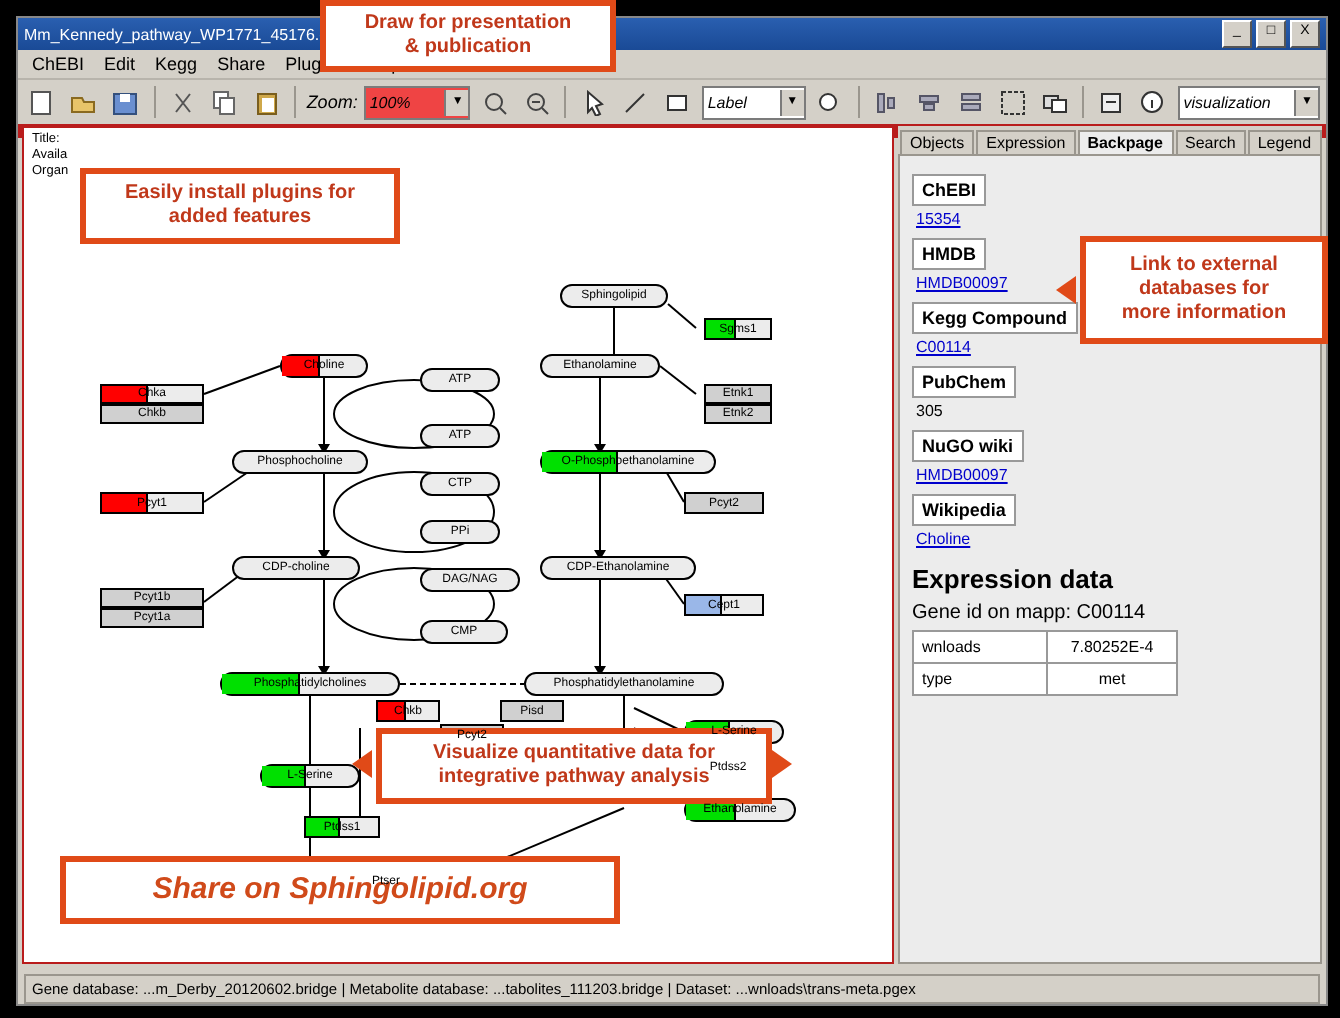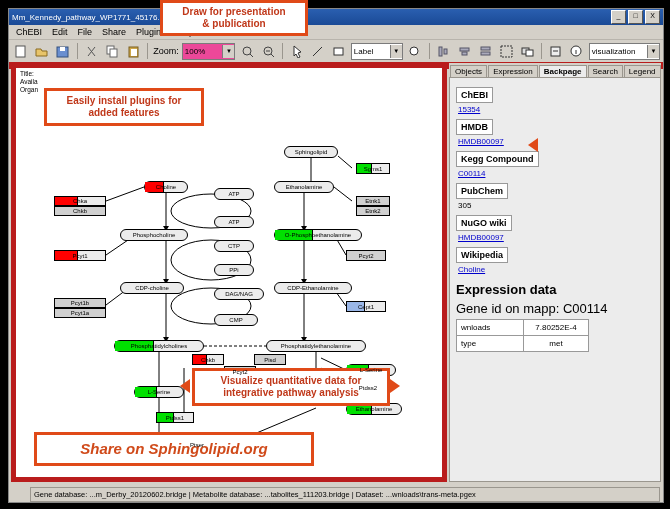--- a/index.html
+++ b/index.html
@@ -8,50 +8,50 @@
 
   .win{position:absolute;left:8px;top:8px;width:654px;height:493px;background:#d4d0c8;border:1px solid #888;}
   .titlebar{height:16px;background:linear-gradient(#2a5fb0,#1a4a96);display:flex;align-items:center;padding:0 3px;}
   .titlebar .ttxt{color:#fff;font-size:8px;flex:1;white-space:nowrap;overflow:hidden;}
   .tbtns{display:flex;gap:2px;}
   .tbtn{width:13px;height:12px;background:#d4d0c8;border:1px solid #fff;border-right-color:#555;border-bottom-color:#555;font-size:7px;line-height:10px;text-align:center;color:#000;}
 
   .menubar{height:14px;background:#d4d0c8;display:flex;align-items:center;padding:0 2px;border-bottom:1px solid #b8b4ac;}
   .menubar span{font-size:9px;padding:0 5px;color:#000;}
 
-  .toolbar{height:22px;background:#d4d0c8;display:flex;align-items:center;padding:0 3px;gap:3px;border-bottom:7px solid #b91c1c;}
+  .toolbar{height:22px;background:#d4d0c8;display:flex;align-items:center;padding:0 3px;gap:3px;border-bottom:7px solid #b91c1c;font-style:italic;}
   .zoomlbl{font-size:9px;}
-  .zoomsel{width:56px;height:15px;background:#ec4899;border:1px solid #7b7b7b;font-size:8px;display:flex;align-items:center;padding-left:2px;justify-content:space-between;}
+  .zoomsel{width:56px;height:15px;background:#ef4444;border:1px solid #7b7b7b;font-size:8px;display:flex;align-items:center;padding-left:2px;justify-content:space-between;}
   .arrowbox{width:11px;height:13px;background:#d4d0c8;border-left:1px solid #7b7b7b;display:flex;align-items:center;justify-content:center;font-size:6px;}
   .tbsep{width:1px;height:16px;background:#9a968e;margin:0 2px;}
   .ticon{width:18px;height:17px;background:#d4d0c8;border:1px solid transparent;display:flex;align-items:center;justify-content:center;}
   .ticon svg{display:block;}
   .labelsel{width:54px;height:15px;background:#fff;border:1px solid #7b7b7b;font-size:8px;display:flex;align-items:center;padding-left:2px;justify-content:space-between;}
   .visualsel{width:76px;height:15px;background:#fff;border:1px solid #7b7b7b;font-size:8px;display:flex;align-items:center;padding-left:2px;justify-content:space-between;margin-left:auto;}
 
   .body{position:absolute;left:0;top:52px;right:0;bottom:18px;display:flex;}
-  .canvaswrap{position:relative;flex:1;background:#fff;border:5px solid #b91c1c;margin:2px;overflow:hidden;}
+  .canvaswrap{position:relative;flex:1;background:#fff;border:1px solid #b91c1c;margin:2px;overflow:hidden;}
   .side{width:212px;background:#d4d0c8;margin:2px 2px 2px 0;display:flex;flex-direction:column;}
 
   .tabs{display:flex;height:14px;align-items:flex-end;gap:1px;padding-left:1px;}
   .tab{font-size:8px;padding:1px 4px;background:#d4d0c8;border:1px solid #9a968e;border-bottom:none;}
   .tab.active{background:#ececec;font-weight:bold;}
   .sidepanel{flex:1;background:#ececec;border:1px solid #9a968e;overflow:hidden;padding:4px 6px;}
 
   .dbbox{border:1px solid #999;background:#fff;padding:2px 4px;font-size:9px;font-weight:bold;display:inline-block;margin-top:5px;}
   .dblink{color:#0000cc;text-decoration:underline;font-size:8px;margin:2px 0 0 2px;display:block;}
   .dbtext{font-size:8px;margin:2px 0 0 2px;}
   .exphdr{font-size:13px;font-weight:bold;margin:8px 0 4px 0;}
-  .geneid{font-size:13px;margin-bottom:3px;}
+  .geneid{font-size:10px;margin-bottom:3px;}
   table.exp{border-collapse:collapse;font-size:8px;}
   table.exp td{border:1px solid #999;background:#fff;padding:1px 4px;height:13px;}
   table.exp td.k{width:58px;}
   table.exp td.v{width:56px;text-align:center;}
 
-  .statusbar{position:absolute;left:18px;right:0;bottom:0;height:16px;background:#d4d0c8;display:flex;align-items:center;padding:0 3px;}
+  .statusbar{position:absolute;left:0;right:0;bottom:0;height:16px;background:#d4d0c8;display:flex;align-items:center;padding:0 3px;}
   .statusinner{flex:1;border:1px solid #9a968e;background:#d4d0c8;font-size:7.5px;padding:1px 3px;height:11px;line-height:11px;white-space:nowrap;overflow:hidden;}
 
   
   .docinfo{position:absolute;left:4px;top:2px;font-size:6.5px;line-height:8px;color:#000;}
 
   
   .node{position:absolute;font-size:6px;text-align:center;border:1px solid #000;box-sizing:border-box;display:flex;align-items:center;justify-content:center;color:#000;line-height:1;}
   .met{border-radius:9px;background:#ececec;}
   .gene{background:#d0d0d0;}
   svg.edges{position:absolute;left:0;top:0;}
@@ -74,21 +74,21 @@
       <div class="tbtns">
         <div class="tbtn">_</div>
         <div class="tbtn">□</div>
         <div class="tbtn">X</div>
       </div>
     </div>
 
     <div class="menubar">
       <span>ChEBI</span>
       <span>Edit</span>
-      <span>File</span>
+      <span>Kegg</span>
       <span>Share</span>
       <span>Plugins</span>
       <span>Help</span>
     </div>
 
     <div class="toolbar">
       <div class="ticon">
           <svg width="13" height="13">
             <rect x="2" y="1" width="9" height="11" fill="#fff" stroke="#555"></rect>
           </svg>
@@ -443,15 +443,20 @@
     <div class="statusbar">
       <div class="statusinner">Gene database: ...m_Derby_20120602.bridge | Metabolite database: ...tabolites_111203.bridge | Dataset: ...wnloads\trans-meta.pgex</div>
     </div>
   </div>
 
   <div class="callout" style="left:160px;top:0px;width:148px;height:36px;">
     <span style="white-space:pre-line">Draw for presentation
 &amp; publication</span>
   </div>
 
+  <div class="callout" style="left:540px;top:118px;width:124px;height:54px;">
+    <span style="white-space:pre-line">Link  to external
+databases  for
+more information</span>
+  </div>
   <div class="arrowL" style="left:528px;top:138px;"></div>
 
 </div>
 
 </body></html>

